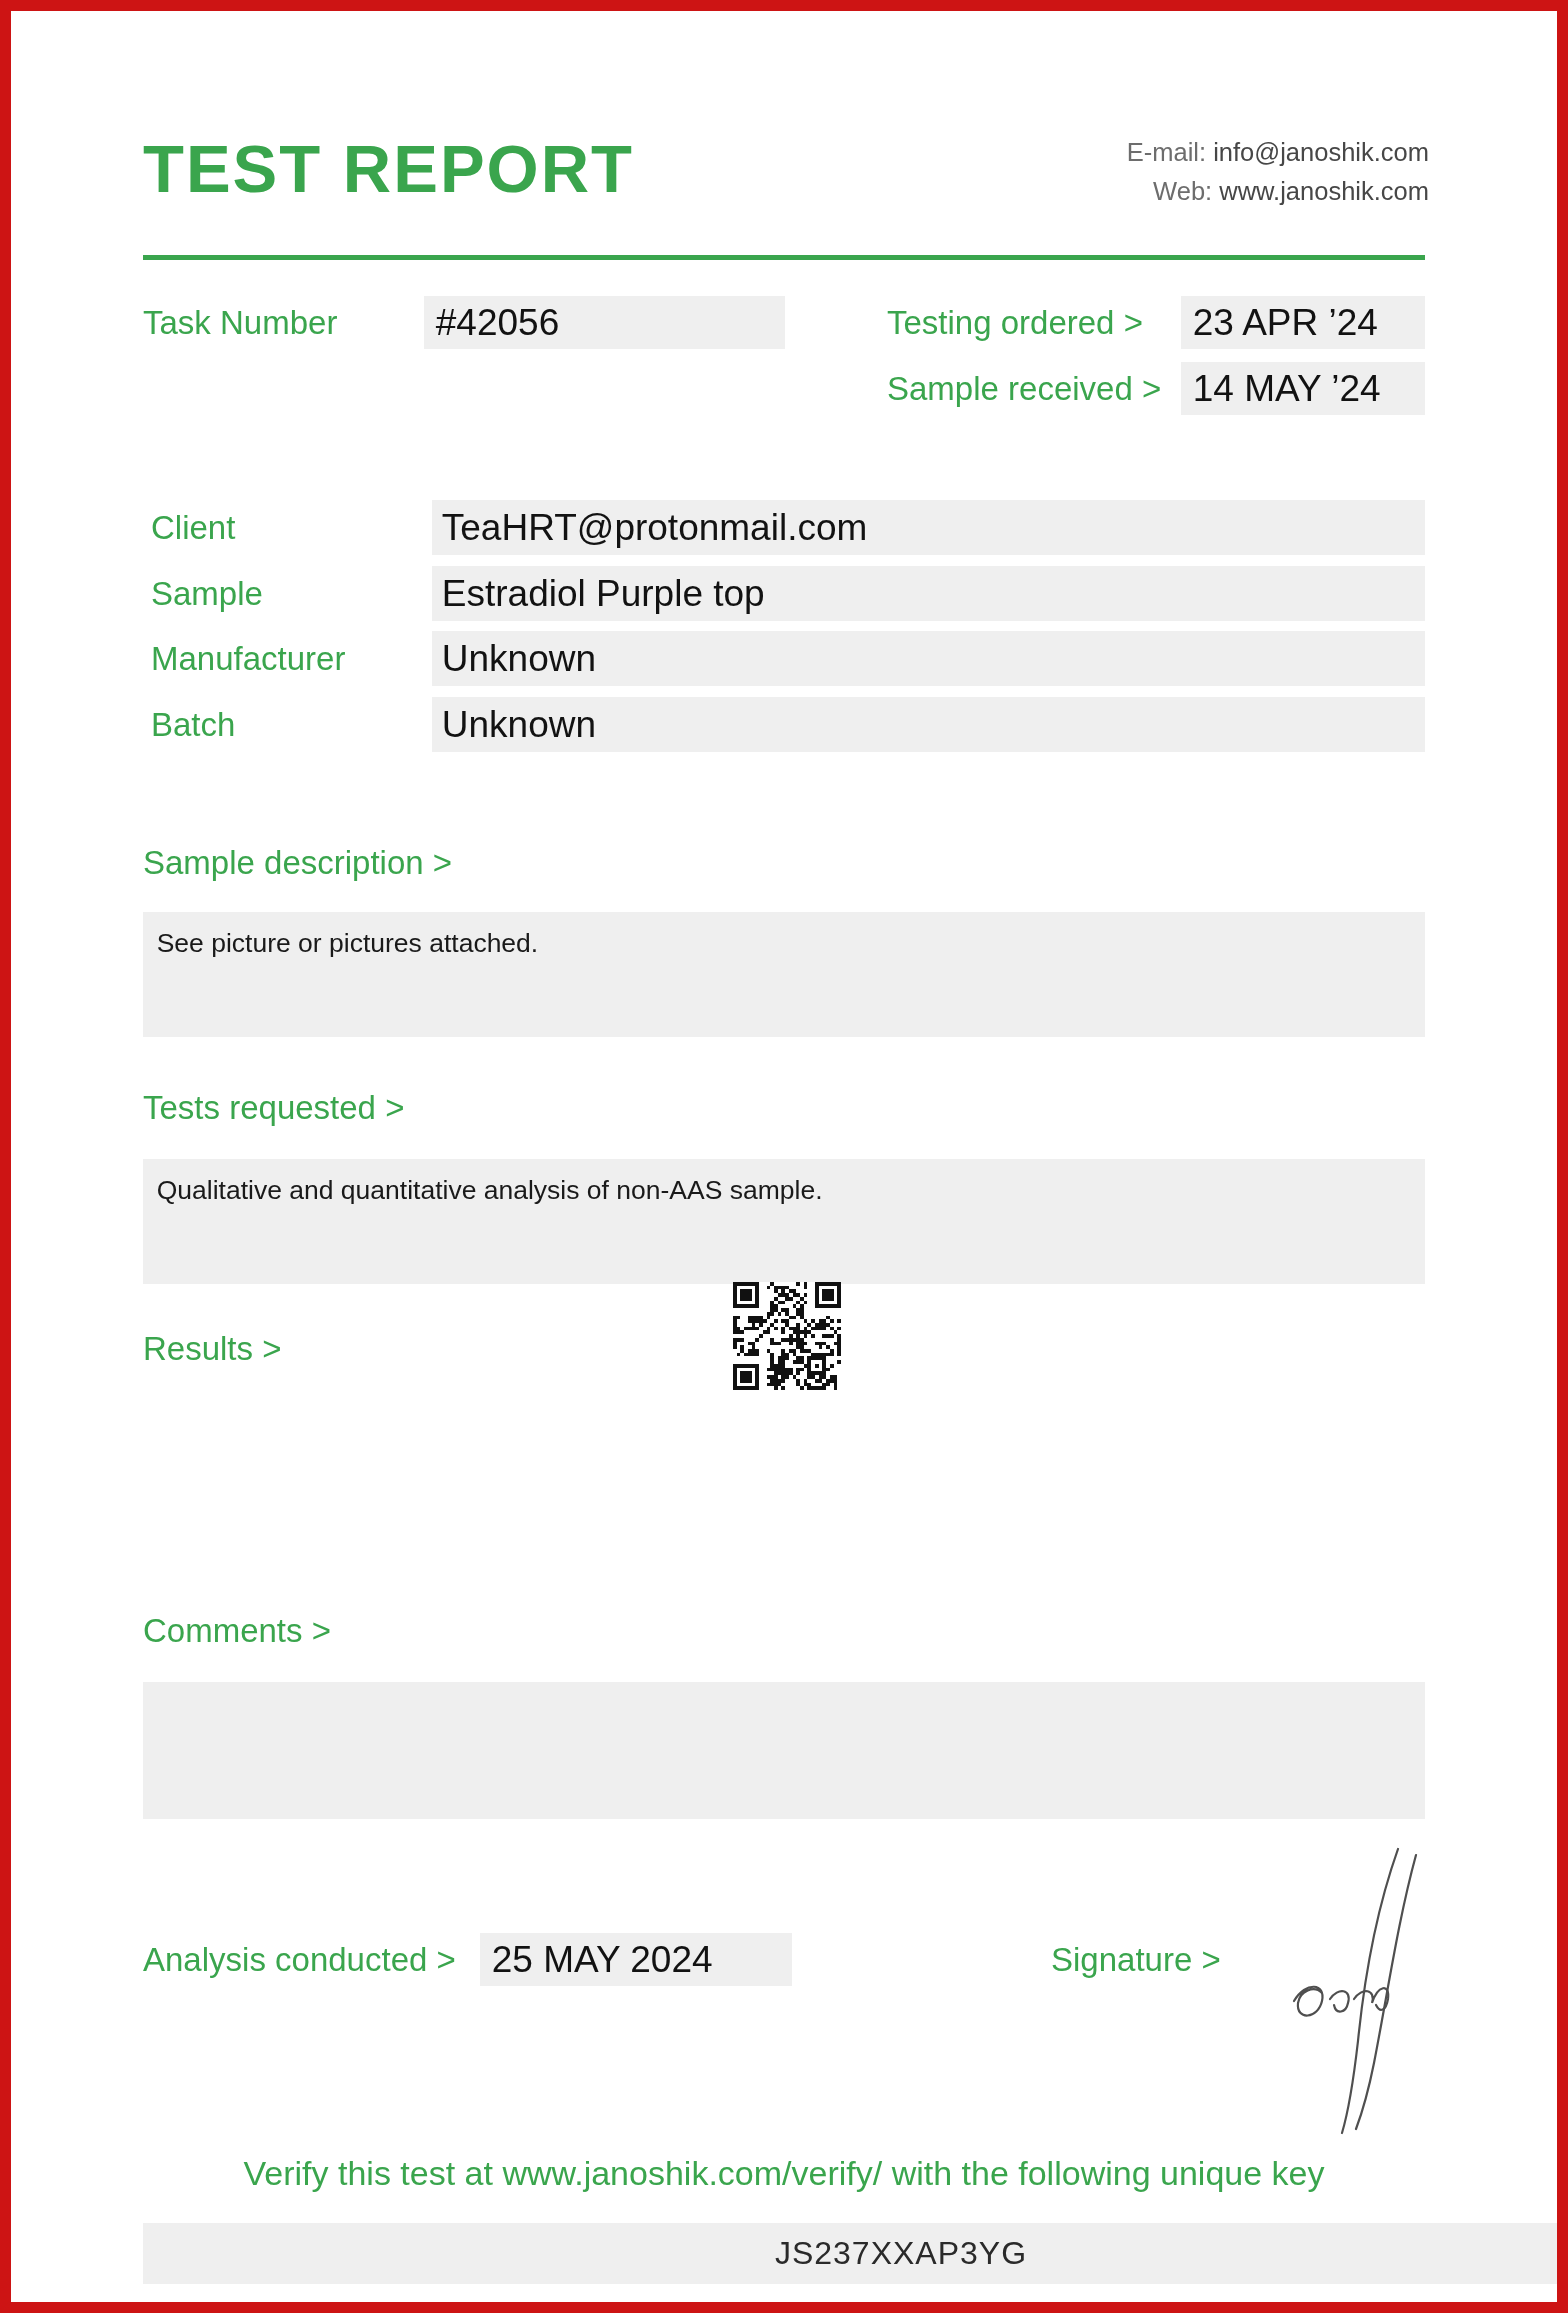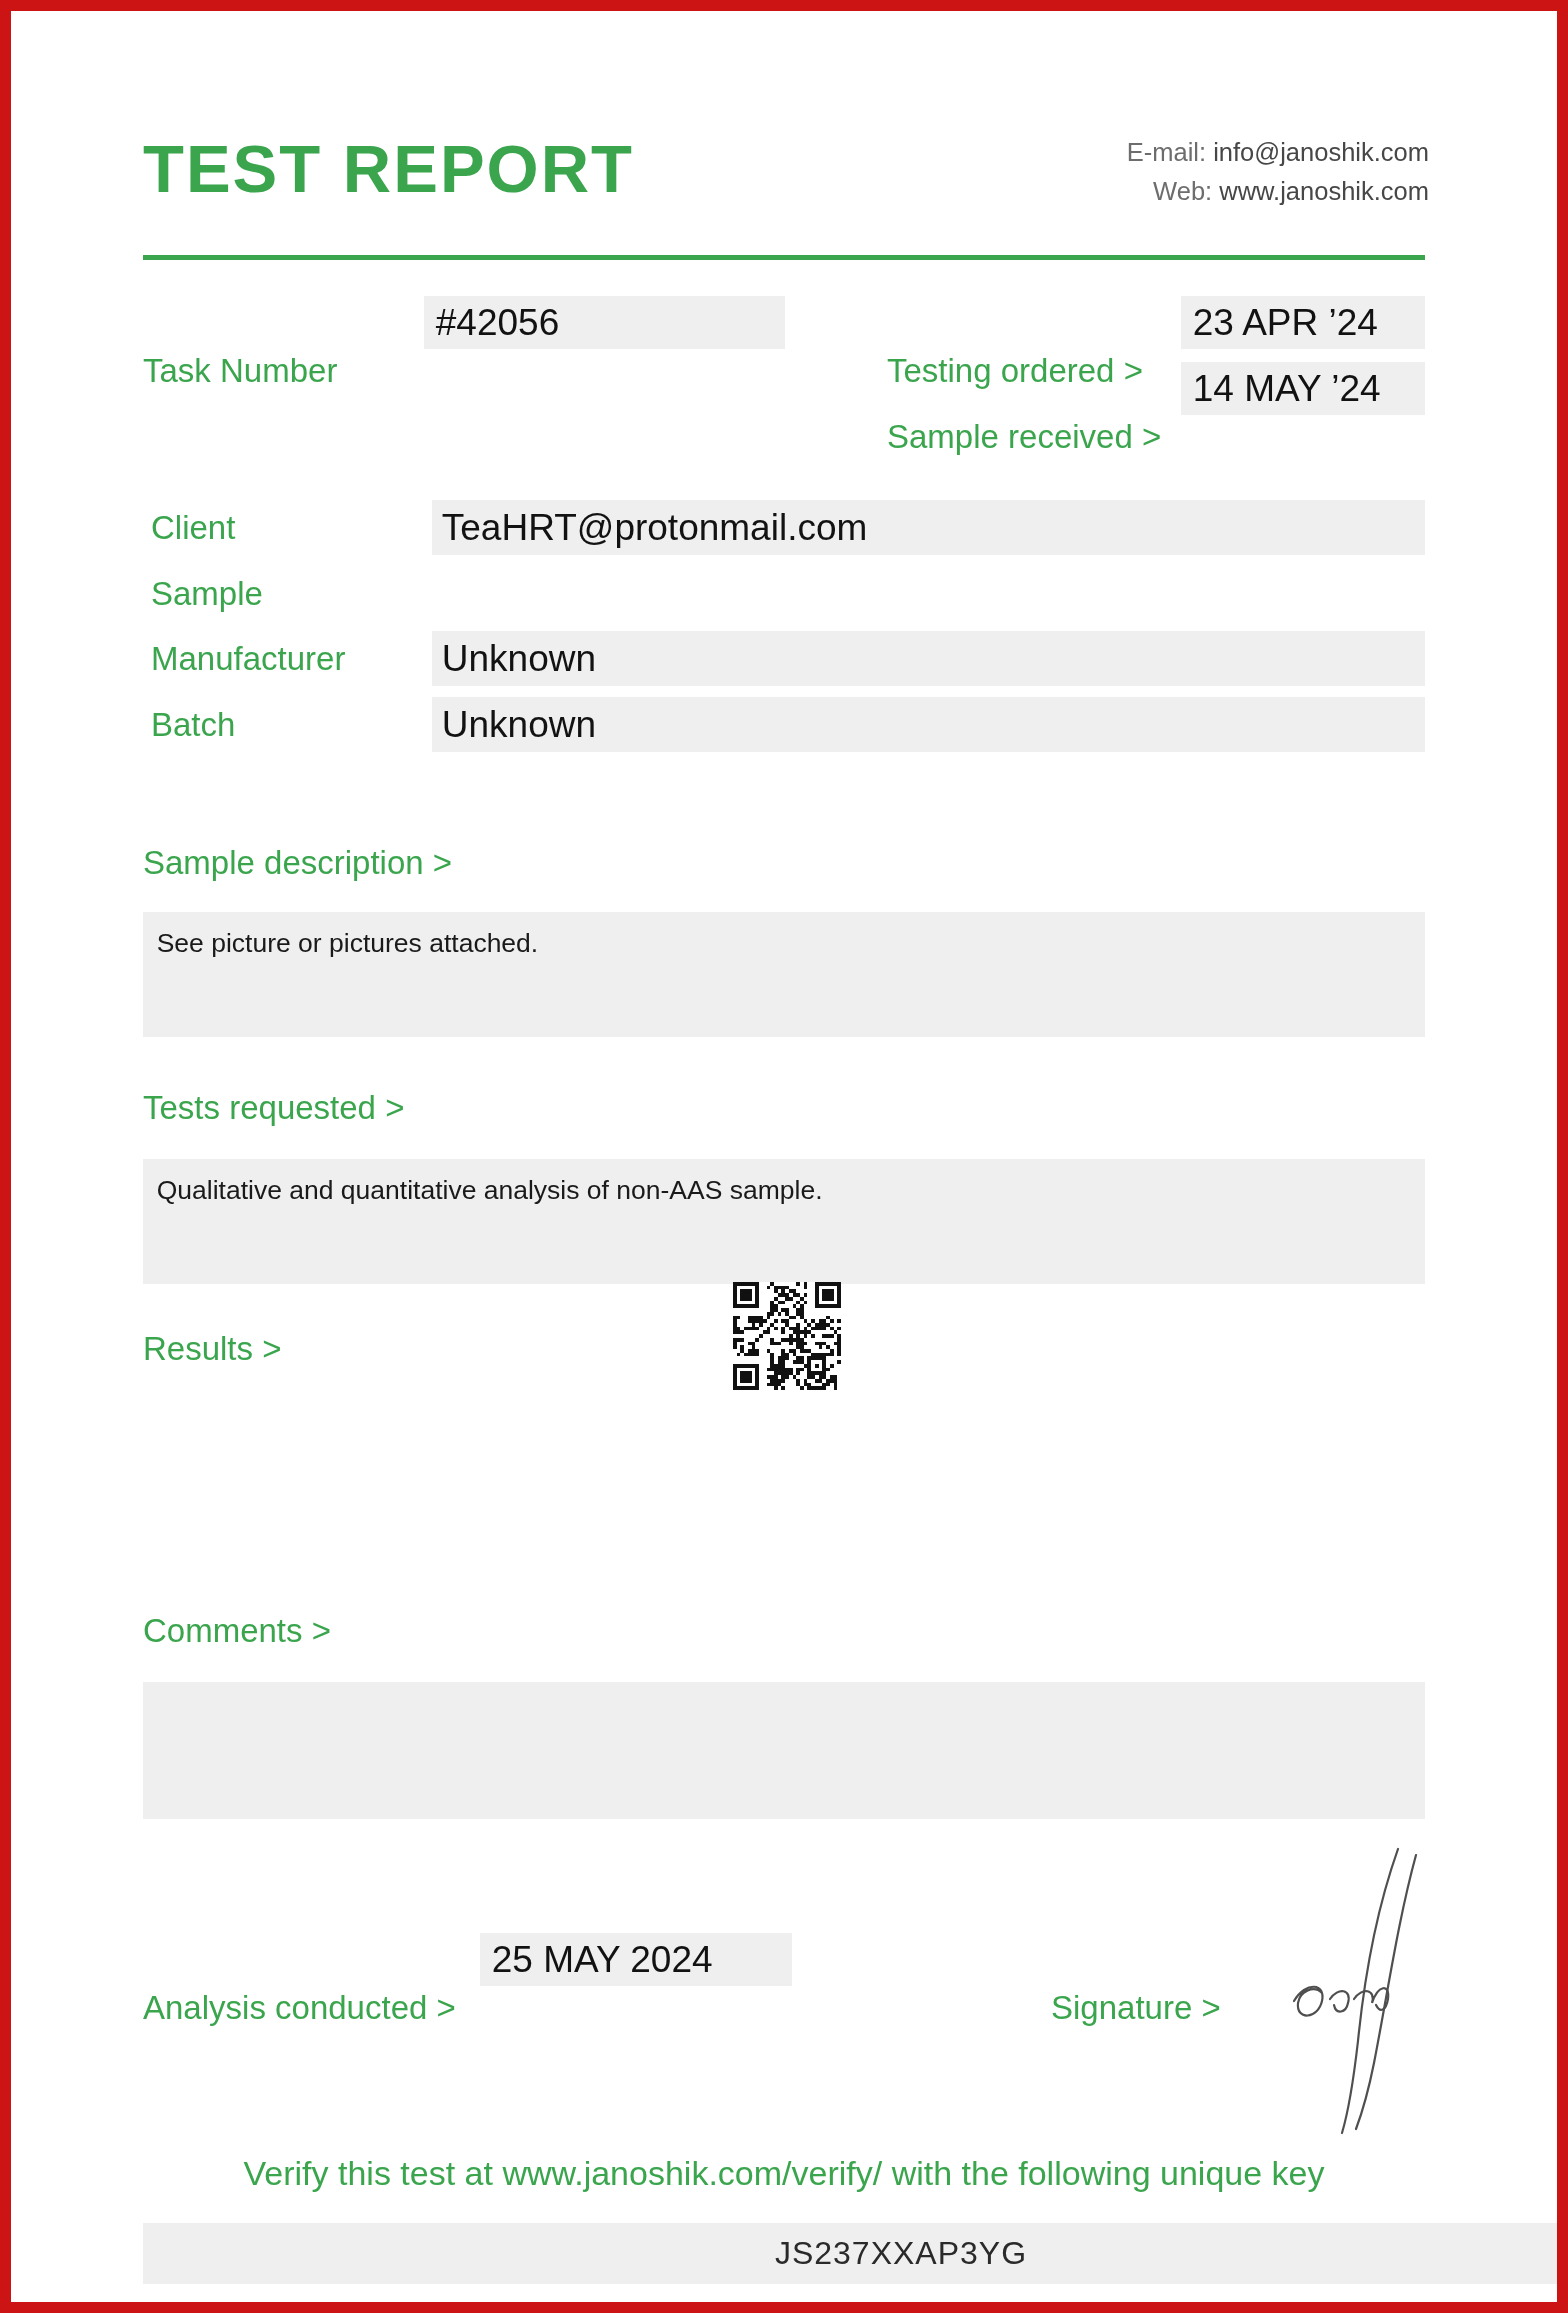--- a/index.html
+++ b/index.html
@@ -45,21 +45,21 @@
   }
   .contact .clabel{color:#6d6d6d;}
   .contact .cvalue{color:#474747;}
   .rule{
     position:absolute;left:143px;top:255px;width:1282px;height:4.9px;
     background:var(--accent);
   }
   
   .lbl{
     position:absolute;color:var(--accent);
-    font-size:33px;line-height:53px;white-space:nowrap;margin-top:48px;
+    font-size:33px;line-height:53px;white-space:nowrap;
   }
   .vbox{
     position:absolute;height:53px;background:var(--box);
     font-size:37px;line-height:53px;color:var(--ink);
     padding:0 11.8px;white-space:nowrap;overflow:hidden;
   }
   .field-row{
     position:absolute;left:143px;width:1282px;height:55px;display:flex;
   }
   .field-row .flabel{
@@ -137,21 +137,21 @@
   <div class="lbl" style="left:887px;top:296px;">Testing ordered &gt;</div>
   <div class="vbox" style="left:1181px;top:296px;width:244px;">23 APR ’24</div>
 
   <div class="lbl" style="left:887px;top:362px;">Sample received &gt;</div>
   <div class="vbox" style="left:1181px;top:362px;width:244px;">14 MAY ’24</div>
 
   <div class="field-row" style="top:500px;">
     <div class="flabel">Client</div>
     <div class="fvalue">TeaHRT@protonmail.com</div>
   </div>
-  <div class="field-row" style="top:566px;flex-direction:column;">
+  <div class="field-row" style="top:566px;">
     <div class="flabel">Sample</div>
     <div class="fvalue">Estradiol Purple top</div>
   </div>
   <div class="field-row" style="top:631px;">
     <div class="flabel">Manufacturer</div>
     <div class="fvalue">Unknown</div>
   </div>
   <div class="field-row" style="top:697px;">
     <div class="flabel">Batch</div>
     <div class="fvalue">Unknown</div>

